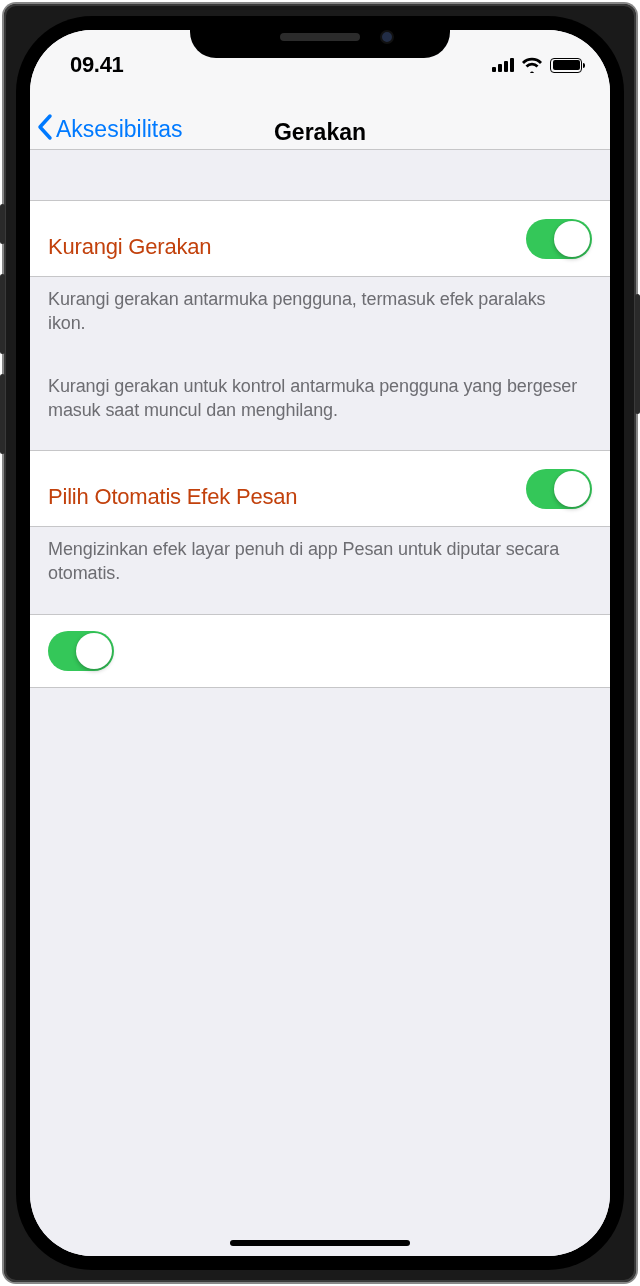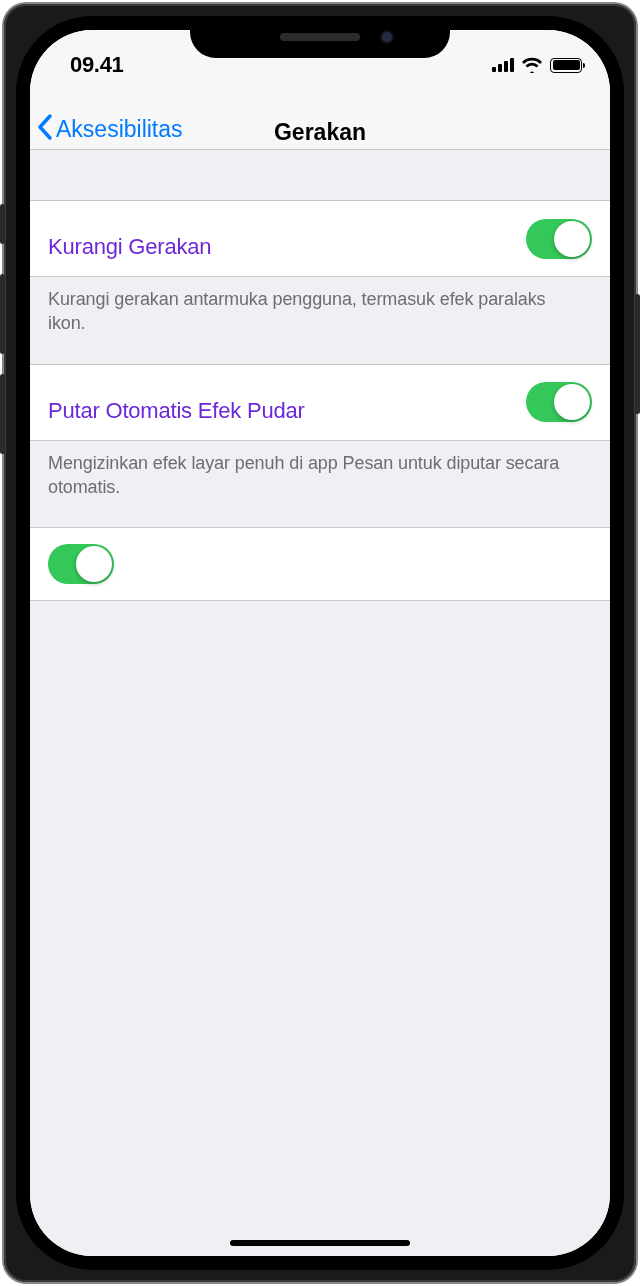--- a/index.html
+++ b/index.html
@@ -12,21 +12,21 @@
     }
 
     
     .device {
       position: absolute;
       top: 4px;
       left: 4px;
       width: 632px;
       height: 1278px;
       background: #1a1a1a;
-      border-radius: 22px;
+      border-radius: 12px;
       box-shadow: inset 0 0 0 2px #3a3a3a, 0 0 0 2px #888;
     }
     .device-inner {
       position: absolute;
       top: 12px;
       left: 12px;
       right: 12px;
       bottom: 12px;
       background: #000;
       border-radius: 76px;
@@ -152,21 +152,21 @@
       border-top: 0.5px solid #c6c6c8;
       border-bottom: 0.5px solid #c6c6c8;
       padding: 16px 18px;
       display: flex;
       align-items: center;
       justify-content: space-between;
       min-height: 62px;
     }
     .row-label {
       font-size: 22px;
-      color: #6d28d9;
+      color: #c2410c;
       letter-spacing: -0.2px;
       margin-top: 17px;
     }
 
     .footer-text {
       font-size: 18px;
       color: #6d6d72;
       padding: 10px 27px 28px 18px;
       line-height: 1.35;
       letter-spacing: -0.1px;
@@ -267,23 +267,24 @@
         <div class="spacer-top"></div>
 
         <div class="row">
           <div class="row-label">Kurangi Gerakan</div>
           <div class="toggle on">
               <div class="toggle-knob"></div>
             </div>
         </div>
         <div class="footer-text">Kurangi gerakan antarmuka pengguna, termasuk efek paralaks ikon.</div>
 
+        <div class="footer-text">Kurangi gerakan untuk kontrol antarmuka pengguna yang bergeser masuk saat muncul dan menghilang.</div>
 
         <div class="row">
-          <div class="row-label">Putar Otomatis Efek Pudar</div>
+          <div class="row-label">Pilih Otomatis Efek Pesan</div>
           <div class="toggle on">
               <div class="toggle-knob"></div>
             </div>
         </div>
         <div class="footer-text">Mengizinkan efek layar penuh di app Pesan untuk diputar secara otomatis.</div>
 
         <div class="row">
           <div class="toggle on">
               <div class="toggle-knob"></div>
             </div>

